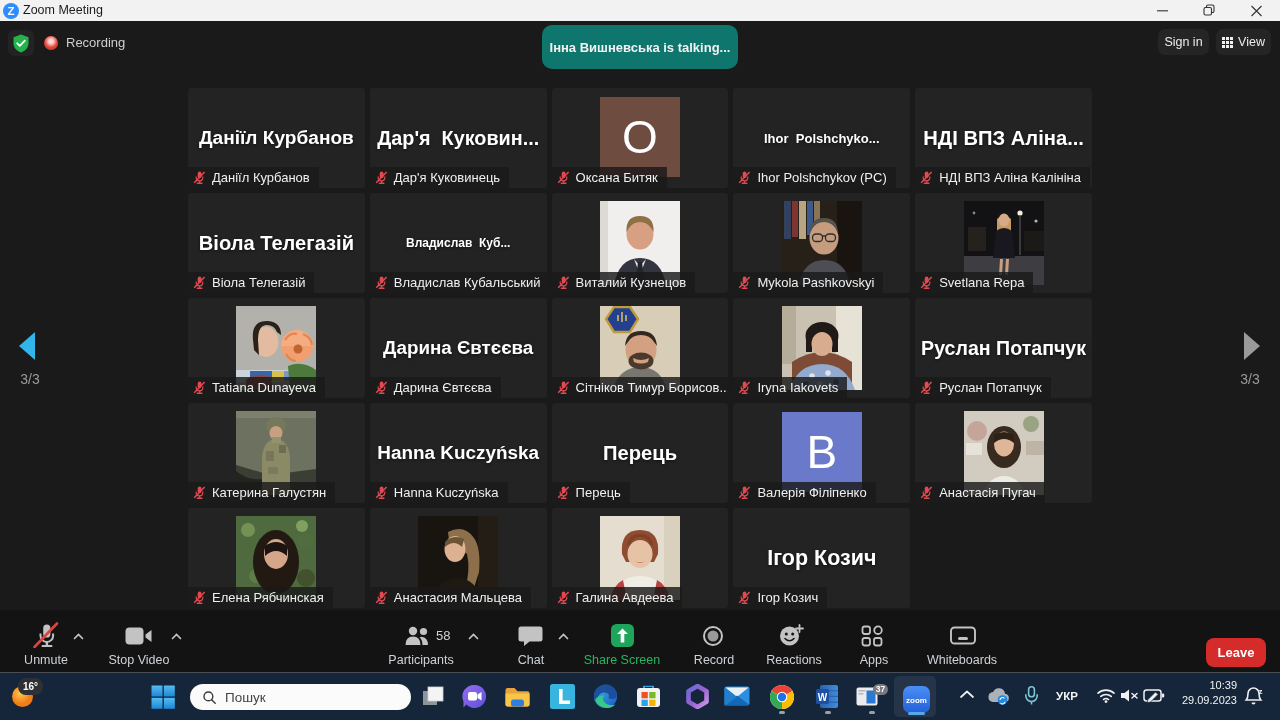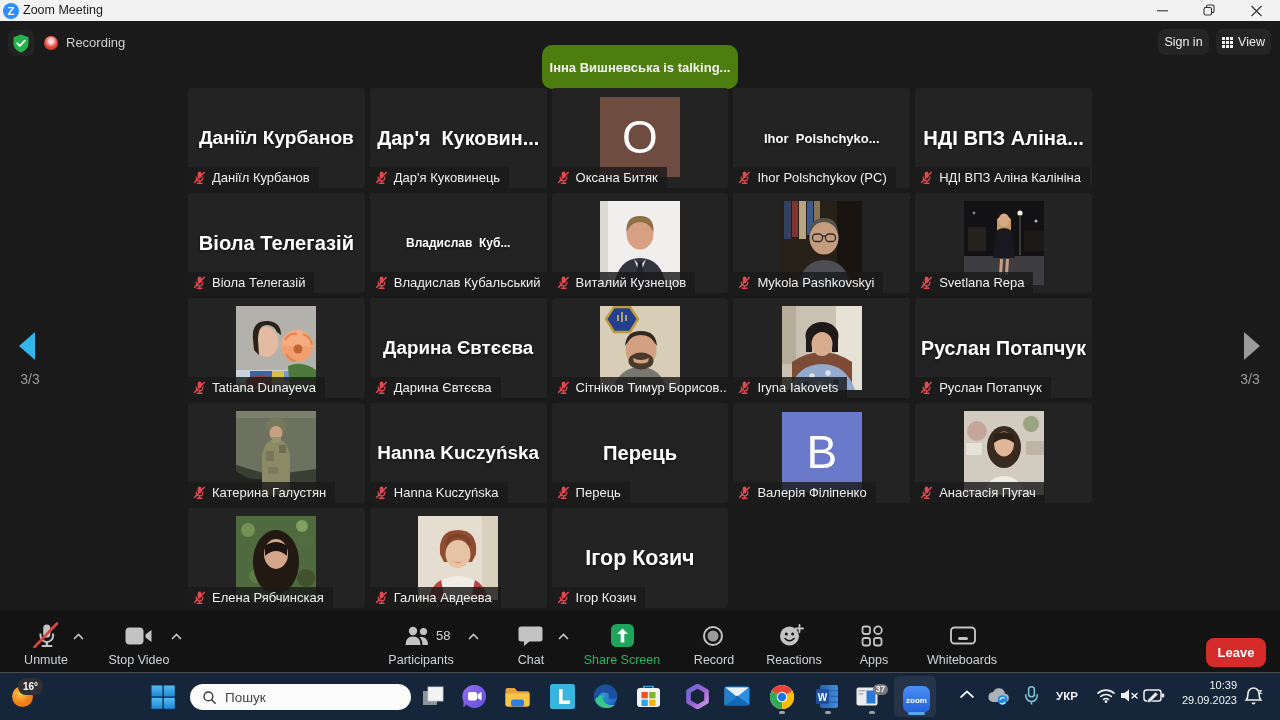--- a/index.html
+++ b/index.html
@@ -11,23 +11,23 @@
   #titlebar { left:0; top:0; width:1280px; height:21px; background:#f2f2f2; }
   #titlebar .ttl { position:absolute; left:23px; top:3px; font-size:12.5px; color:#1b1b1b; }
 
   
   #stage { left:0; top:21px; width:1280px; height:589px; background:#1a1a1a; }
 
   #shieldbox { left:8px; top:30px; width:26px; height:26px; background:#232323; border-radius:6px; }
   #recdot { left:44px; top:36px; width:14px; height:14px; border-radius:50%;
             background:radial-gradient(circle at 50% 38%, #ffd5d0 18%, #e04438 55%, #c63428 100%); }
   #rectext { left:66px; top:35px; font-size:13px; color:#cfcfcf; }
-  #tooltip { left:542px; top:25px; width:196px; height:44px; background:#4d7c0f; border-radius:10px;
+  #tooltip { left:542px; top:25px; width:196px; height:44px; background:#0f766e; border-radius:10px;
              display:flex; align-items:center; justify-content:center; color:#f2f2f2;
-             font-size:13px; font-weight:bold; white-space:nowrap;margin-top:20px; }
+             font-size:13px; font-weight:bold; white-space:nowrap; }
   #signin { left:1158px; top:29px; width:51px; height:26px; background:#252525; border-radius:7px;
             display:flex; align-items:center; justify-content:center; font-size:12.5px; color:#ededed; }
   #viewbtn { left:1216px; top:29px; width:55px; height:26px; background:#252525; border-radius:7px;
              display:flex; align-items:center; justify-content:center; gap:5px; font-size:12.5px; color:#ededed; }
 
   
   #grid { left:188px; top:88px; width:904px; height:520px;
           display:grid; grid-template-columns:repeat(5,1fr); grid-template-rows:repeat(5,1fr); gap:5px; }
   .tile { position:relative; background:#232323; border-radius:3px; overflow:hidden; }
   .bigname { position:absolute; left:0; right:0; top:0; bottom:0; display:flex; align-items:center;
@@ -527,20 +527,42 @@
             <rect x="5.9" y="9.9" width="1.4" height="1.9"></rect>
             <rect x="3.6" y="11.6" width="6" height="1.3" rx="0.65"></rect>
           </g>
           <line x1="1.2" y1="11.8" x2="11.6" y2="0.9" stroke="#e04a50" stroke-width="1.5"></line>
         </svg>
         <span>Елена Рябчинская</span>
       </div>
     </div>
 <div class="tile">
       <svg class="photo" width="80" height="84" viewBox="0 0 80 84" preserveAspectRatio="none">
+        <rect width="80" height="84" fill="#18140f"></rect>
+        <rect x="60" width="20" height="84" fill="#241d15"></rect>
+        <path d="M30 16 q16-8 26 6 q7 10 5 34 l-7 22 h-8 q7-24 3-40 q-9-8-17-5z" fill="#8d6f4c"></path>
+        <ellipse cx="37" cy="33" rx="10.5" ry="13" fill="#dcb293"></ellipse>
+        <path d="M27 26 q8-8 19-3 l-2 8 q-8-8-17 0z" fill="#6d5437"></path>
+        <path d="M14 84 q8-22 25-22 q18 0 25 22z" fill="#1e1913"></path>
+      </svg>
+      <div class="lbl">
+        <svg width="13" height="13" viewBox="0 0 13 13" style="flex:none">
+          <g fill="#e04a50">
+            <rect x="4.7" y="0.6" width="3.8" height="6.6" rx="1.9"></rect>
+            <path d="M2.6 5.6 v0.9 a3.9 3.9 0 0 0 7.8 0 v-0.9 h-1.2 v0.9 a2.7 2.7 0 0 1-5.4 0 v-0.9z"></path>
+            <rect x="5.9" y="9.9" width="1.4" height="1.9"></rect>
+            <rect x="3.6" y="11.6" width="6" height="1.3" rx="0.65"></rect>
+          </g>
+          <line x1="1.2" y1="11.8" x2="11.6" y2="0.9" stroke="#e04a50" stroke-width="1.5"></line>
+        </svg>
+        <span>Анастасия Мальцева</span>
+      </div>
+    </div>
+<div class="tile">
+      <svg class="photo" width="80" height="84" viewBox="0 0 80 84" preserveAspectRatio="none">
         <rect width="80" height="84" fill="#e5ded0"></rect>
         <rect x="64" width="16" height="84" fill="#d9d0be"></rect>
         <path d="M10 84 q8-24 30-24 q22 0 30 24z" fill="#f0ede6"></path>
         <path d="M10 84 q3-15 13-20 l4 20z" fill="#b84343"></path>
         <path d="M70 84 q-3-15-13-20 l-4 20z" fill="#b84343"></path>
         <path d="M22 38 q-2-24 18-24 q20 0 18 24 l-4 8 h-28z" fill="#8f4c30"></path>
         <ellipse cx="40" cy="38" rx="12.5" ry="14" fill="#e7c3a6"></ellipse>
         <path d="M27 30 q1-12 13-12 q12 0 13 12 l-3-2 q-3-7-10-7 t-10 7z" fill="#7e4229"></path>
         <path d="M35 45 q5 3 10 0 q-5 4-10 0z" fill="#b43a3a"></path>
       </svg>

